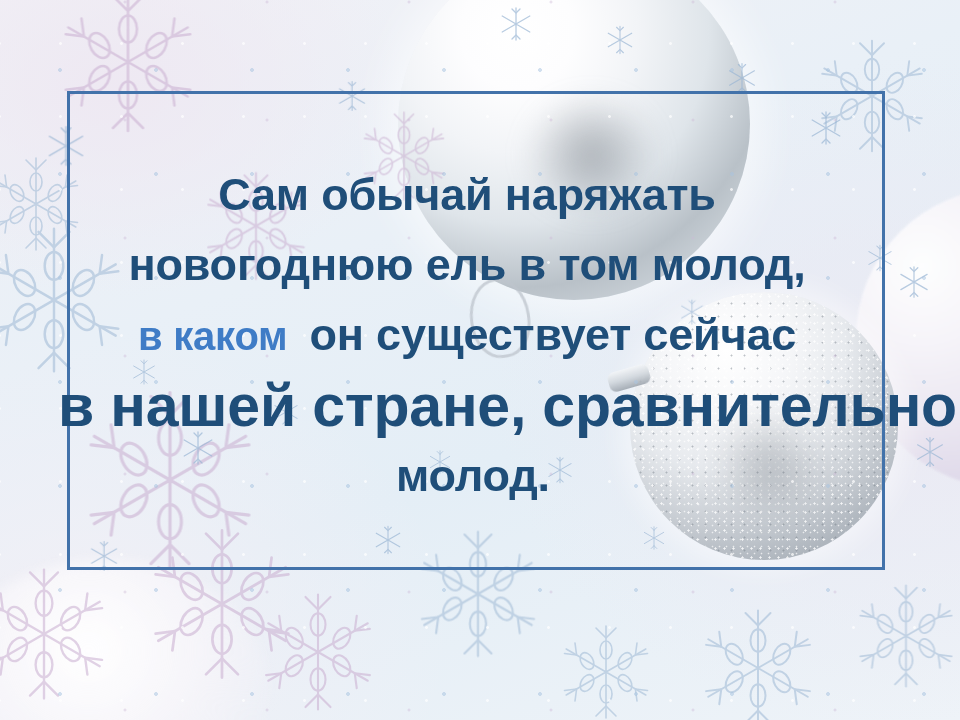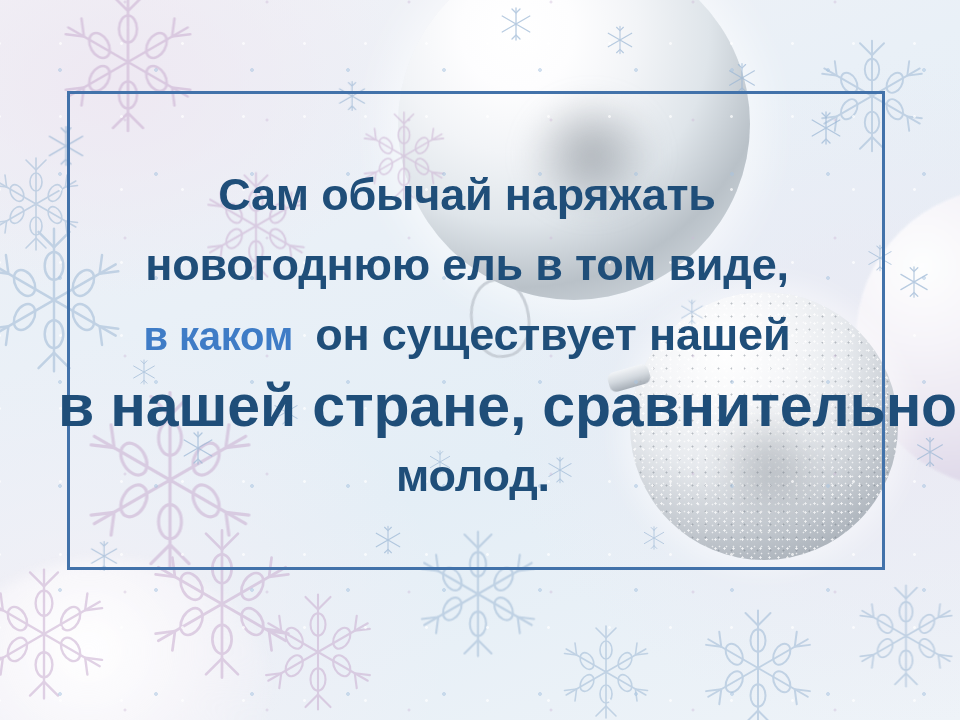--- a/index.html
+++ b/index.html
@@ -279,19 +279,19 @@
       </g>
     </svg>
   </div>
 
   <div class="sparkles"></div>
 
   <div class="frame"></div>
 
   <div class="quote">
     <div class="qline l1">Сам обычай наряжать</div>
-    <div class="qline l2">новогоднюю ель в том виде,</div>
-    <div class="qline l3"><span class="hl-light">в каком</span><span class="gap"></span><span>он существует нашей</span></div>
+    <div class="qline l2">новогоднюю ель в том молод,</div>
+    <div class="qline l3"><span class="hl-light">в каком</span><span class="gap"></span><span>он существует сейчас</span></div>
     <div class="qline l4">в нашей стране, сравнительно</div>
     <div class="qline l5">молод.</div>
   </div>
 
 </div>
 
 </body></html>

